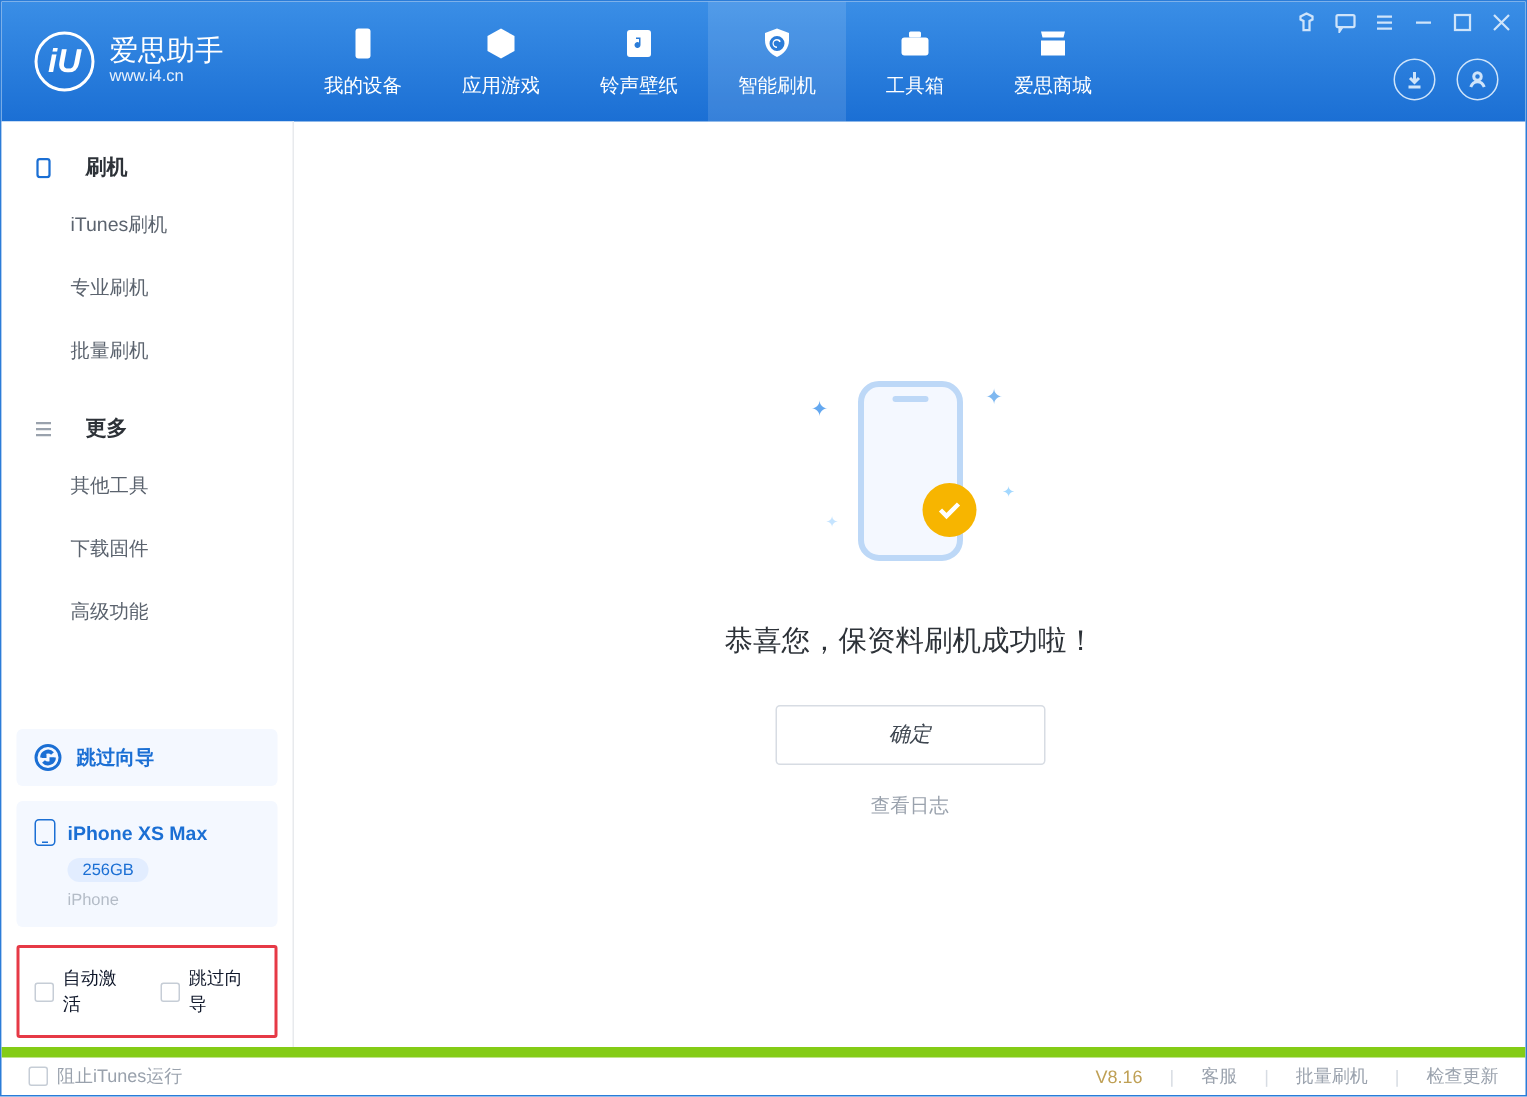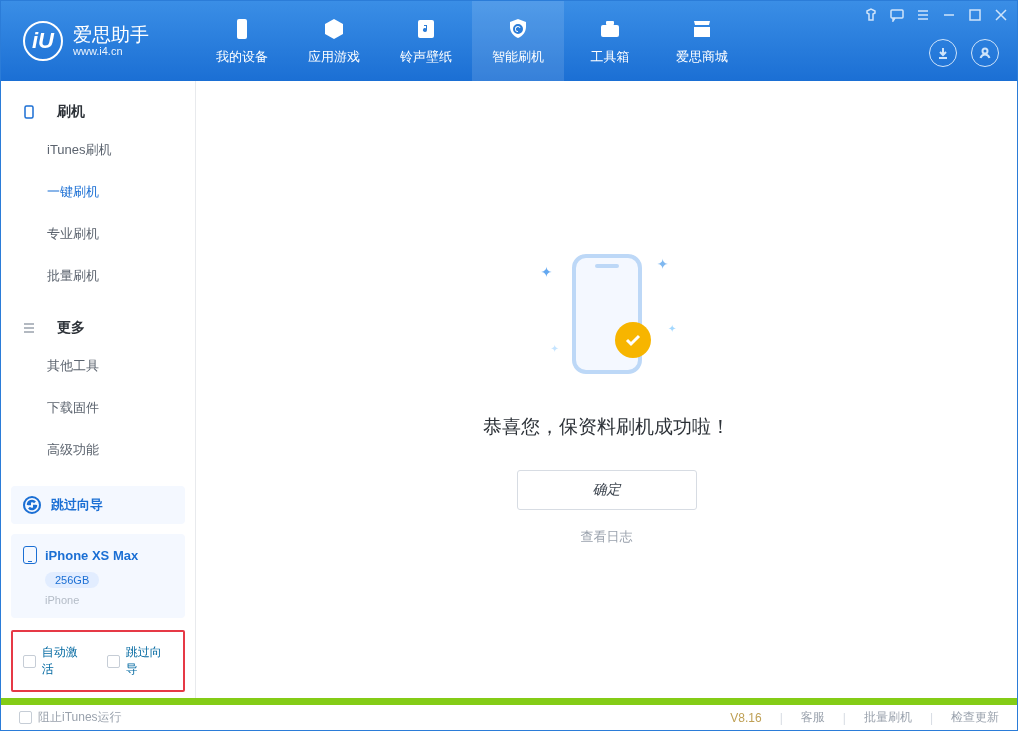--- a/index.html
+++ b/index.html
@@ -53,21 +53,21 @@
 .device-card .dtop { display: flex; align-items: center; gap: 8px; margin-bottom: 6px; }
 .device-card .dicon { width: 14px; height: 18px; border: 1.8px solid #1b6fd4; border-radius: 3px; position: relative; }
 .device-card .dicon::after { content: ""; position: absolute; bottom: 1px; left: 50%; transform: translateX(-50%); width: 4px; height: 1.5px; background: #1b6fd4; }
 .device-card .dname { color: #1b6fd4; font-size: 13px; font-weight: 700; }
 .device-card .dchip { display: inline-block; background: #e2edff; color: #1b6fd4; font-size: 11px; padding: 2px 10px; border-radius: 10px; margin-left: 22px; margin-bottom: 4px; }
 .device-card .dtype { color: #b4bcc7; font-size: 11px; margin-left: 22px; margin-top: 2px; }
 
 .opts-box { border: 2px solid #e63946; border-radius: 2px; padding: 12px 10px; display: flex; gap: 18px; margin-bottom: 6px; }
 .chk { display: flex; align-items: center; gap: 6px; cursor: pointer; }
 .chk .box { width: 13px; height: 13px; border: 1px solid #c6cdd6; border-radius: 2px; }
-.chk span { color: #0369a1; font-size: 12px; }
+.chk span { color: #0f172a; font-size: 12px; }
 
 
 .main { flex: 1; display: flex; flex-direction: column; align-items: center; justify-content: center; position: relative; }
 .illustration { position: relative; width: 160px; height: 160px; margin-bottom: 20px; display: flex; align-items: center; justify-content: center; }
 .phone { width: 70px; height: 120px; border: 4px solid #bdd8f7; border-radius: 14px; background: #f4f8ff; position: relative; }
 .phone::before { content: ""; position: absolute; top: 6px; left: 50%; transform: translateX(-50%); width: 24px; height: 4px; background: #bdd8f7; border-radius: 3px; }
 .check-badge { position: absolute; right: 36px; bottom: 36px; width: 36px; height: 36px; background: #f7b500; border-radius: 50%; display: flex; align-items: center; justify-content: center; }
 .check-badge svg { width: 18px; height: 18px; stroke: #fff; fill: none; stroke-width: 3; }
 .sparkle { position: absolute; color: #7fb8f0; font-size: 14px; }
 .sp1 { left: 14px; top: 30px; color: #64a8f0; }
@@ -210,21 +210,20 @@
       <div class="sb-header">
         <div class="hicon">
             <svg viewBox="0 0 14 14">
               <rect x="3" y="1" width="8" height="12" rx="1.5" fill="none" stroke="#1b6fd4" stroke-width="1.5"></rect>
             </svg>
           </div>
         <span>刷机</span>
       </div>
       <div class="sb-items">
         <div class="sb-item">iTunes刷机</div>
-        <div class="sb-item active">一键刷机</div>
         <div class="sb-item">专业刷机</div>
         <div class="sb-item">批量刷机</div>
       </div>
     </div>
     <div class="sb-section">
       <div class="sb-header">
         <div class="hicon">
             <svg viewBox="0 0 14 14">
               <path d="M2 3h10M2 7h10M2 11h10" stroke="#9aa2ad" stroke-width="1.5"></path>
             </svg>

